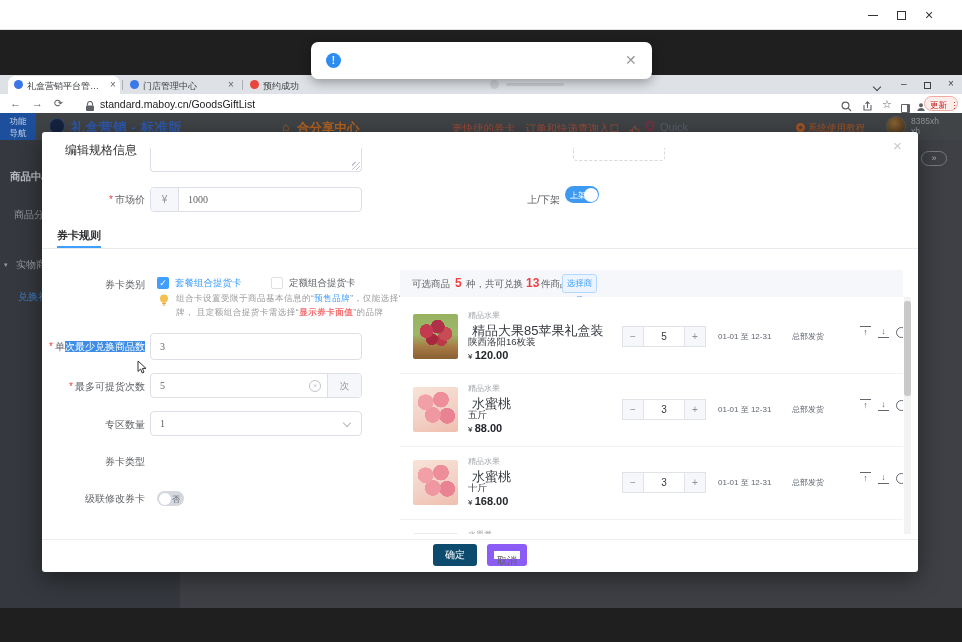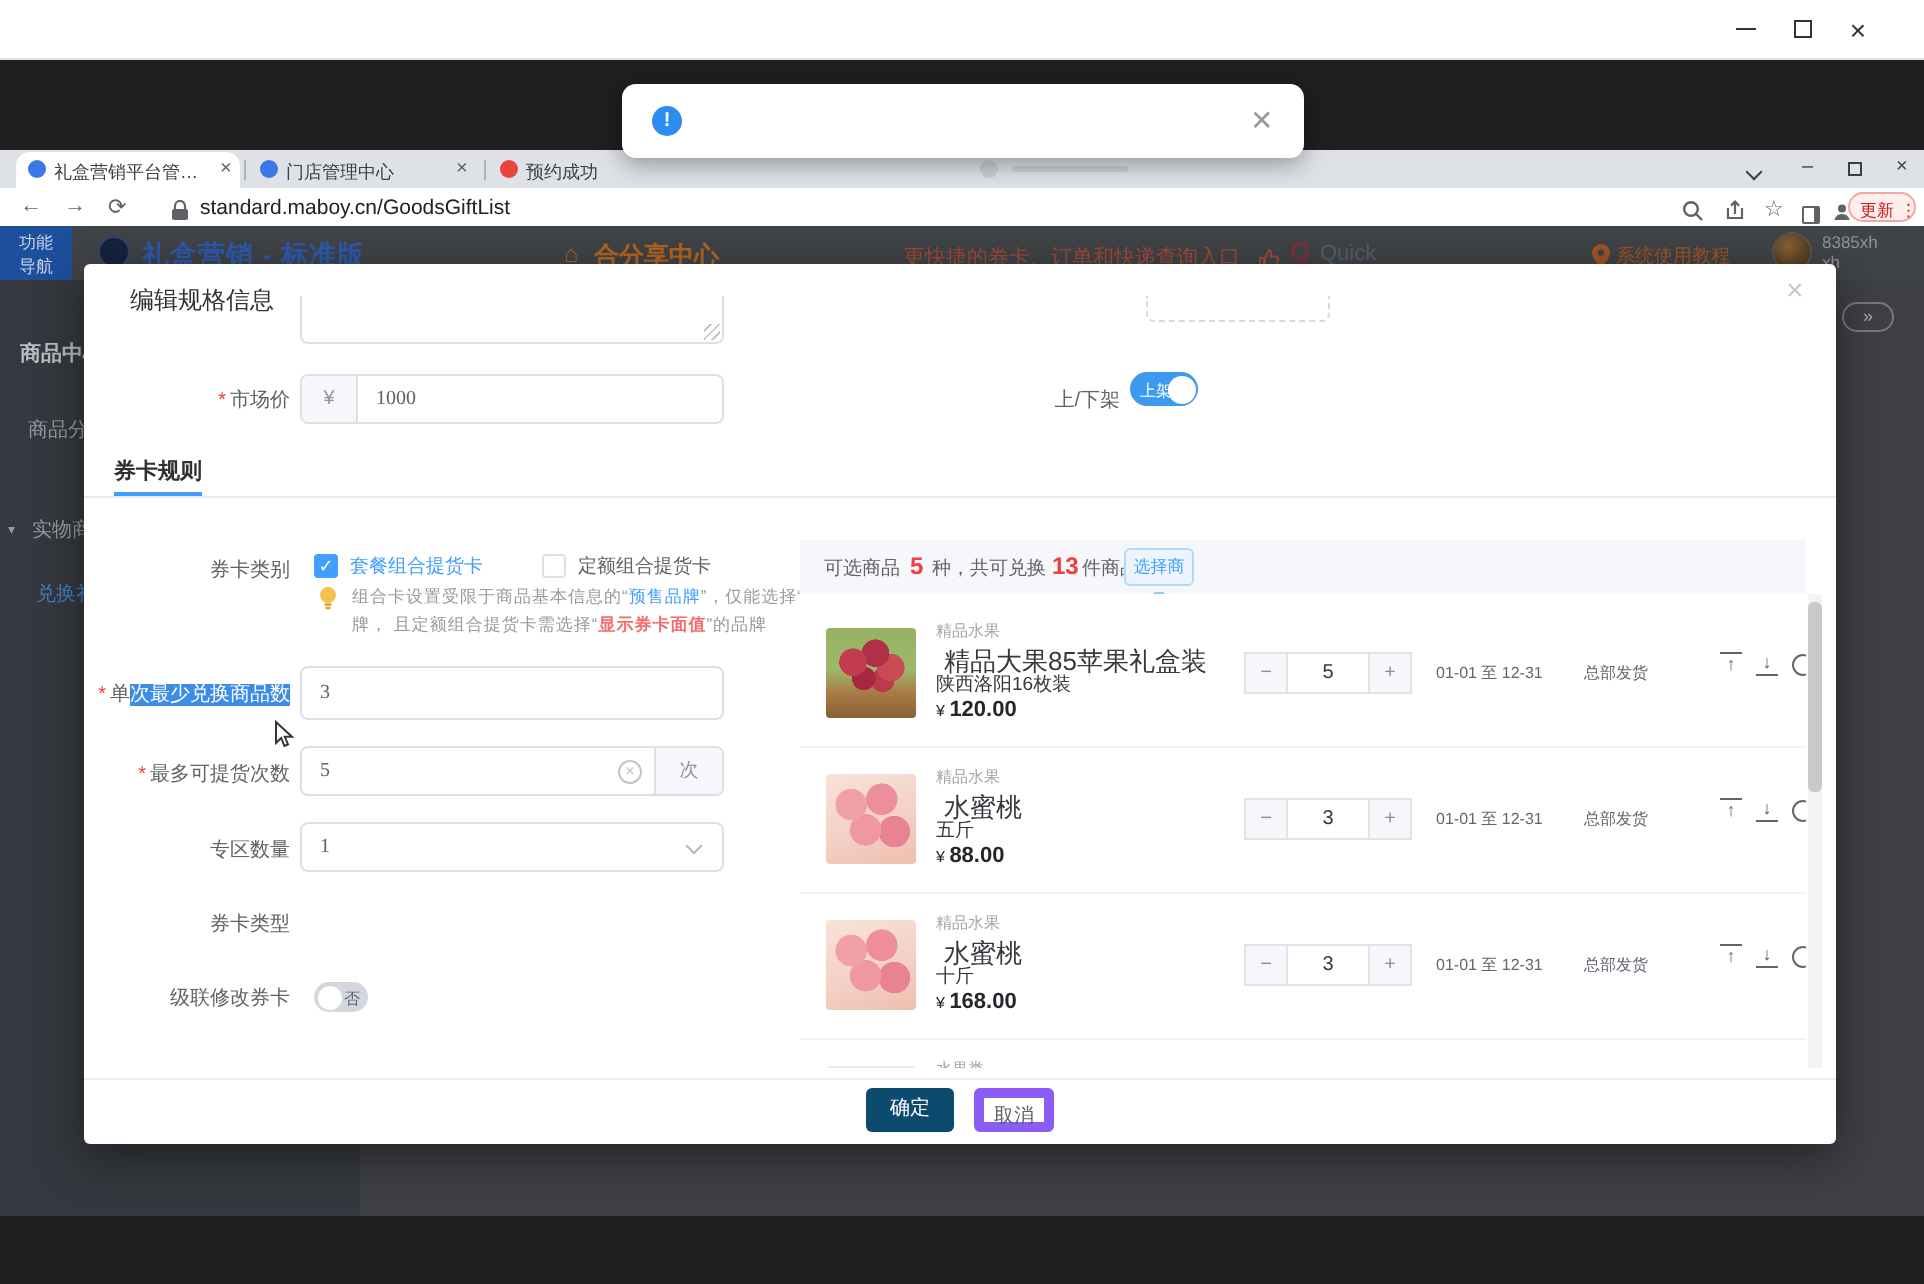--- a/index.html
+++ b/index.html
@@ -119,21 +119,21 @@
 .st-val{width:40px;height:21px;background:#fff;border-top:1px solid #e0e3e8;border-bottom:1px solid #e0e3e8;font-size:10px;line-height:19px;text-align:center;color:#35393e}
 .pdate{position:absolute;left:318px;top:30px;font-size:8px;color:#5f6670}
 .pdel{position:absolute;left:392px;top:30px;font-size:8px;color:#5f6670}
 .ic-top{position:absolute;left:460px;top:25px;width:11px;border-top:1.5px solid #5f6670;font-size:9px;line-height:11px;color:#5f6670;text-align:center}
 .ic-bot{position:absolute;left:478px;top:25px;width:11px;border-bottom:1.5px solid #5f6670;font-size:9px;line-height:11px;color:#5f6670;text-align:center}
 .ic-cir{position:absolute;left:496px;top:26px;width:11px;height:11px;border:1.2px solid #5f6670;border-radius:50%}
 .vscroll{position:absolute;left:862px;top:165px;width:7px;height:237px;background:#f3f3f3}
 .vthumb{position:absolute;left:0;top:4px;width:7px;height:95px;background:#c9c9c9;border-radius:3px}
 .m-footline{position:absolute;left:0;top:407px;width:876px;height:1px;background:#ececec}
 .btn-ok{position:absolute;left:391px;top:412px;width:44px;height:22px;background:#0c4a6e;border-radius:3px;color:#fff;font-size:10px;text-align:center;line-height:22px}
-.btn-cancel{position:absolute;left:445px;top:412px;width:40px;height:22px;background:#fff;border:5px solid #8b5cf6;border-radius:3px;color:#606266;font-size:10px;text-align:center;line-height:20px}
+.btn-cancel{position:absolute;left:445px;top:412px;width:40px;height:22px;background:#fff;border:7px solid #8b5cf6;border-radius:3px;color:#606266;font-size:10px;text-align:center;line-height:20px}
 .cursor{position:absolute;left:95px;top:228px;z-index:5}
 
 
 .taskbar{position:absolute;left:0;top:612px;width:962px;height:30px;background:#0d0d0d}
 .tk-pill{position:absolute;left:0;top:0;width:303px;height:30px;background:#191919}
 .tk-avatar{position:absolute;left:7px;top:4px;width:22px;height:22px;background:#ef7c2a;border-radius:2px}
 .tk-share-ic{position:absolute;left:50px;top:9px;width:15px;height:12px;background:#2b2b2b;border:1px solid #5a5a5a;border-radius:2px}
 .tk-share-ic i{position:absolute;left:2px;top:2px;width:9px;height:6px;background:#9fb6c8;display:block}
 .tk-label{position:absolute;left:72px;top:8px;font-size:12px;color:#f0f0f0;white-space:nowrap}
 </style>

